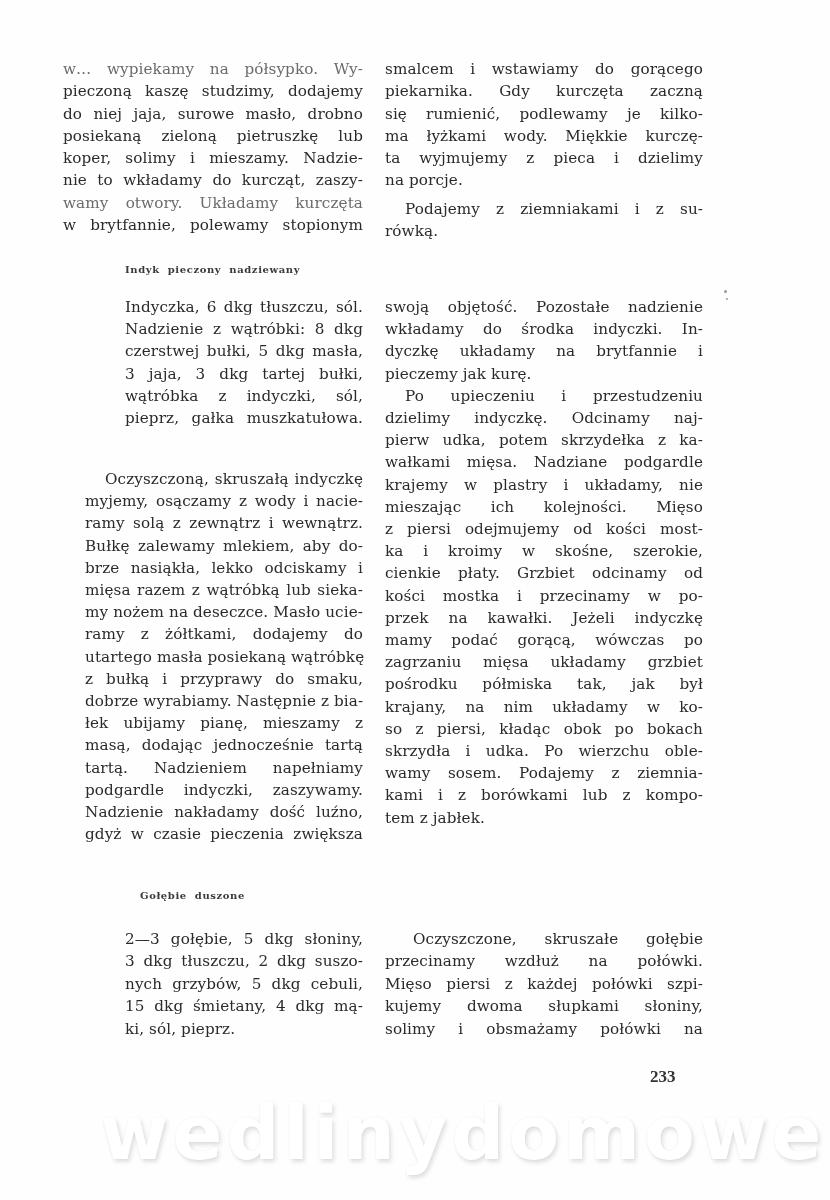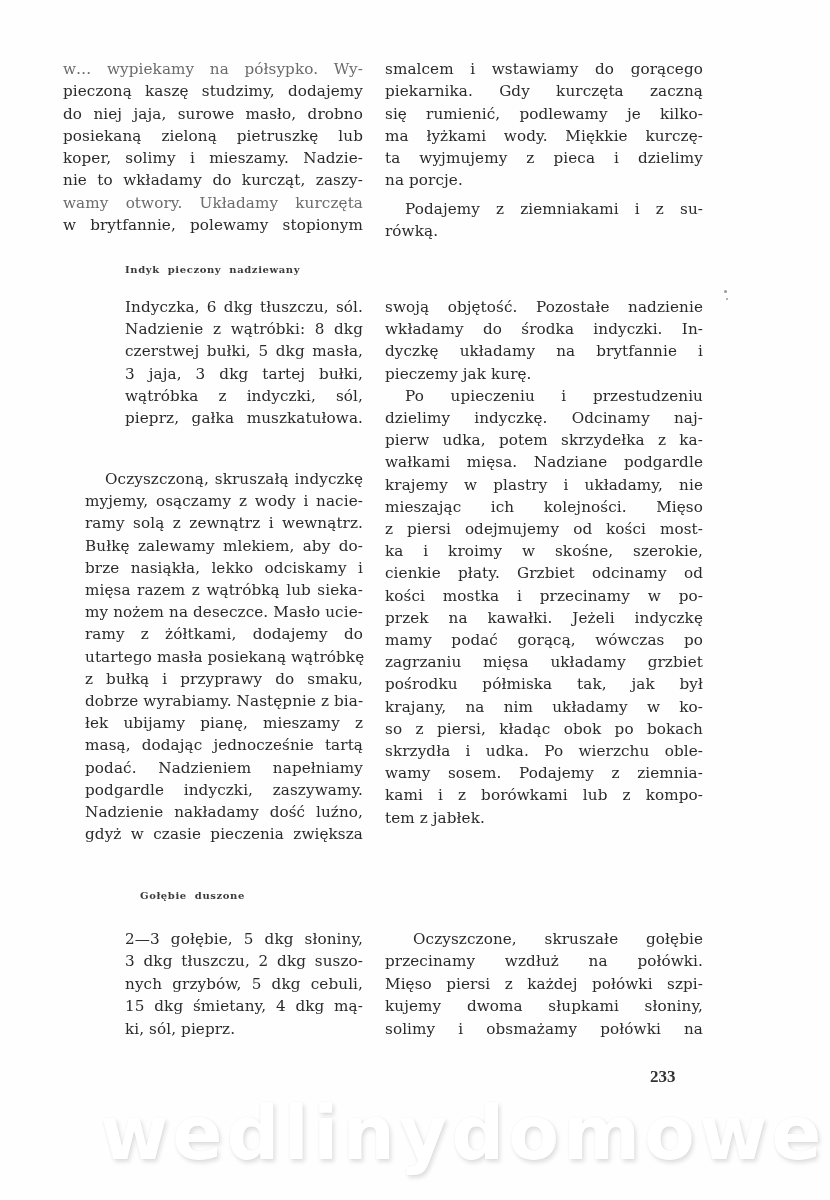--- a/index.html
+++ b/index.html
@@ -149,21 +149,21 @@
     <span class="line">Bułkę zalewamy mlekiem, aby do-</span>
     <span class="line">brze nasiąkła, lekko odciskamy i</span>
     <span class="line">mięsa razem z wątróbką lub sieka-</span>
     <span class="line">my nożem na deseczce. Masło ucie-</span>
     <span class="line">ramy z żółtkami, dodajemy do</span>
     <span class="line">utartego masła posiekaną wątróbkę</span>
     <span class="line">z bułką i przyprawy do smaku,</span>
     <span class="line">dobrze wyrabiamy. Następnie z bia-</span>
     <span class="line">łek ubijamy pianę, mieszamy z</span>
     <span class="line">masą, dodając jednocześnie tartą</span>
-    <span class="line">podać. Nadzieniem napełniamy</span>
+    <span class="line">tartą. Nadzieniem napełniamy</span>
     <span class="line">podgardle indyczki, zaszywamy.</span>
     <span class="line">Nadzienie nakładamy dość luźno,</span>
     <span class="line">gdyż w czasie pieczenia zwiększa</span>
   </div>
 
   <div class="heading" style="left:125px; top:890px;margin-left:15px;">Gołębie duszone</div>
 
   <div class="col" style="left:125px; top:928px; width:238px; line-height:22.4px;">
     <span class="line">2—3 gołębie, 5 dkg słoniny,</span>
     <span class="line">3 dkg tłuszczu, 2 dkg suszo-</span>

